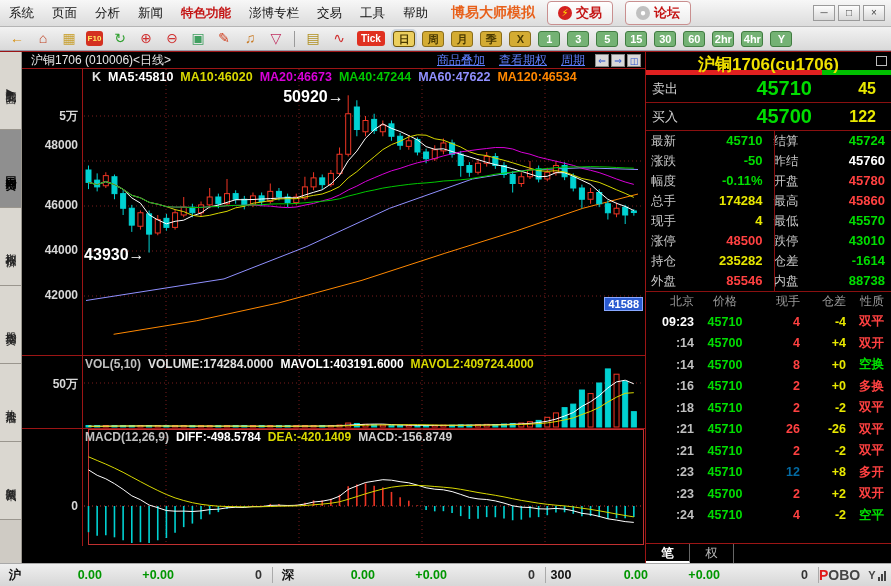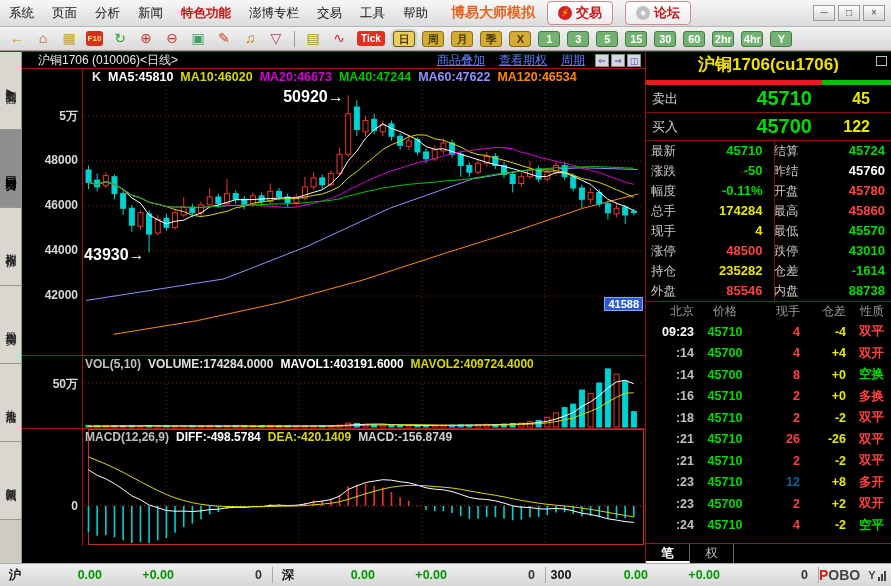--- a/index.html
+++ b/index.html
@@ -45,21 +45,21 @@
   .sidebar { width:22px; background:#cfcbc4; display:flex; flex-direction:column; }
   .side-tab { height:78px; display:flex; flex-direction:column; align-items:center; justify-content:center;
     writing-mode:vertical-rl; text-orientation:upright; font-size:11px; color:#222;
     background:#dad7d0; border-bottom:1px solid #9a968e; border-right:1px solid #9a968e; letter-spacing:1px; }
   .side-tab.active { background:#8f8f8f; color:#000; font-weight:bold; }
   .side-fill { flex:1; background:#cfcbc4; border-right:1px solid #9a968e; }
 
   .chartcol { width:623px; position:relative; background:#000; }
   .chart-header { position:relative; height:17px; background:#000; border-bottom:1px solid #9c1515;
     display:flex; align-items:center; }
-  .chart-title { color:#e8e8e8; font-size:12px; margin-left:16px; }
+  .chart-title { color:#e8e8e8; font-size:12px; margin-left:9px; }
   .chart-links { margin-left:auto; display:flex; gap:14px; margin-right:8px; }
   .chart-link { color:#5f7fff; text-decoration:underline; font-size:12px; }
   .nav-btn { width:14px; height:13px; background:#d8d8d8; border:1px solid #888; color:#2a50d0;
     font-size:9px; line-height:12px; text-align:center; margin-left:2px; }
 
   .pane { position:relative; background:#000; }
   .pane.price { height:287px; border-bottom:1px solid #9c1515; }
   .pane.vol { height:73px; border-bottom:1px solid #9c1515; }
   .pane.macd { height:117px; }
   .scalecol { position:absolute; left:0; top:0; bottom:0; width:61px; border-right:1px solid #9c1515; }
@@ -74,30 +74,30 @@
 
   .xaxis { position:relative; height:18px; background:#000; border-top:1px solid #9c1515; }
   .xaxis .period { position:absolute; left:34px; top:2px; color:#e8e8e8; font-size:12px; }
   .xtick { position:absolute; top:2px; color:#cfcfcf; font-size:12px; }
   .cursor-date { position:absolute; right:5px; top:1px; background:#3377dd; color:#001a55;
     font-size:12px; font-weight:bold; padding:0 4px; border:1px solid #79a9f0; }
 
   
   .rpanel { width:246px; background:#000; border-left:1px solid #9c1515; position:relative;
     display:flex; flex-direction:column; }
-  .rp-title { height:28px; text-align:center; color:#f0e000; font-size:17px; font-weight:bold;
+  .rp-title { height:18px; text-align:center; color:#f0e000; font-size:17px; font-weight:bold;
     line-height:26px; position:relative; }
   .rp-max { position:absolute; right:4px; top:4px; width:11px; height:10px; border:1px solid #bbb; }
   .ratio { height:5px; display:flex; }
   .ratio .red { background:#e02020; }
   .ratio .grn { background:#00c000; }
   .bidask { height:28px; display:flex; align-items:center; border-bottom:1px solid #8a1010; }
   .bidask .lb { width:46px; padding-left:6px; color:#d0d0d0; font-size:13px; }
   .bidask .px { width:120px; text-align:right; color:#00dd00; font-size:20px; font-weight:bold; }
-  .bidask .qt { width:66px; text-align:right; color:#e8e800; font-size:16px; font-weight:bold; padding-right:8px; }
+  .bidask .qt { width:66px; text-align:right; color:#e8e800; font-size:16px; font-weight:bold; padding-right:8px;margin-left:6px; }
   .stats { border-bottom:1px solid #8a1010; position:relative; }
   .stats:before { content:""; position:absolute; left:128px; top:0; bottom:0; width:1px; background:#8a1010; }
   .stat-row { height:20px; display:flex; align-items:center; }
   .stat-cell { width:123px; display:flex; }
   .stat-cell .sl { width:44px; padding-left:5px; color:#c8c8c8; font-size:12.5px; }
   .stat-cell .sv { flex:1; text-align:right; font-size:13px; font-weight:bold; padding-right:6px; }
   .ticks { flex:1; }
   .tick-hd { height:19px; display:flex; color:#9a9a9a; font-size:12px; align-items:center; }
   .tick-row { height:21.5px; display:flex; align-items:center; font-weight:bold; font-size:12.5px; }
   .tc-t { width:48px; text-align:right; }
@@ -219,21 +219,21 @@
         <div style="display:flex;margin-right:4px" id="navbtns">
             <span class="nav-btn">⇐</span>
             <span class="nav-btn">⇒</span>
             <span class="nav-btn">◫</span>
           </div>
       </div>
 
       <div class="pane price" id="pricePane">
         <div class="scalecol" id="priceScale">
             <span class="ylab" style="top: 39px;">5万</span>
-            <span class="ylab" style="top: 84px;">48000</span>
+            <span class="ylab" style="top: 69px;">48000</span>
             <span class="ylab" style="top: 129px;">46000</span>
             <span class="ylab" style="top: 174px;">44000</span>
             <span class="ylab" style="top: 219px;">42000</span>
           </div>
         <div class="ind-row" id="priceInd"><span style="color: rgb(224, 224, 224);">K</span><span style="color: rgb(255, 255, 255);">MA5:45810</span><span style="color: rgb(216, 216, 0);">MA10:46020</span><span style="color: rgb(216, 0, 216);">MA20:46673</span><span style="color: rgb(0, 200, 0);">MA40:47244</span><span style="color: rgb(144, 144, 255);">MA60:47622</span><span style="color: rgb(255, 136, 0);">MA120:46534</span></div>
       <svg width="560" height="287" style="left: 62px;">
             <line x1="0" y1="47" x2="560" y2="47" stroke="#7a1d1d" stroke-dasharray="1,3"></line>
             <line x1="0" y1="92" x2="560" y2="92" stroke="#7a1d1d" stroke-dasharray="1,3"></line>
             <line x1="0" y1="137" x2="560" y2="137" stroke="#7a1d1d" stroke-dasharray="1,3"></line>
             <line x1="0" y1="182" x2="560" y2="182" stroke="#7a1d1d" stroke-dasharray="1,3"></line>

